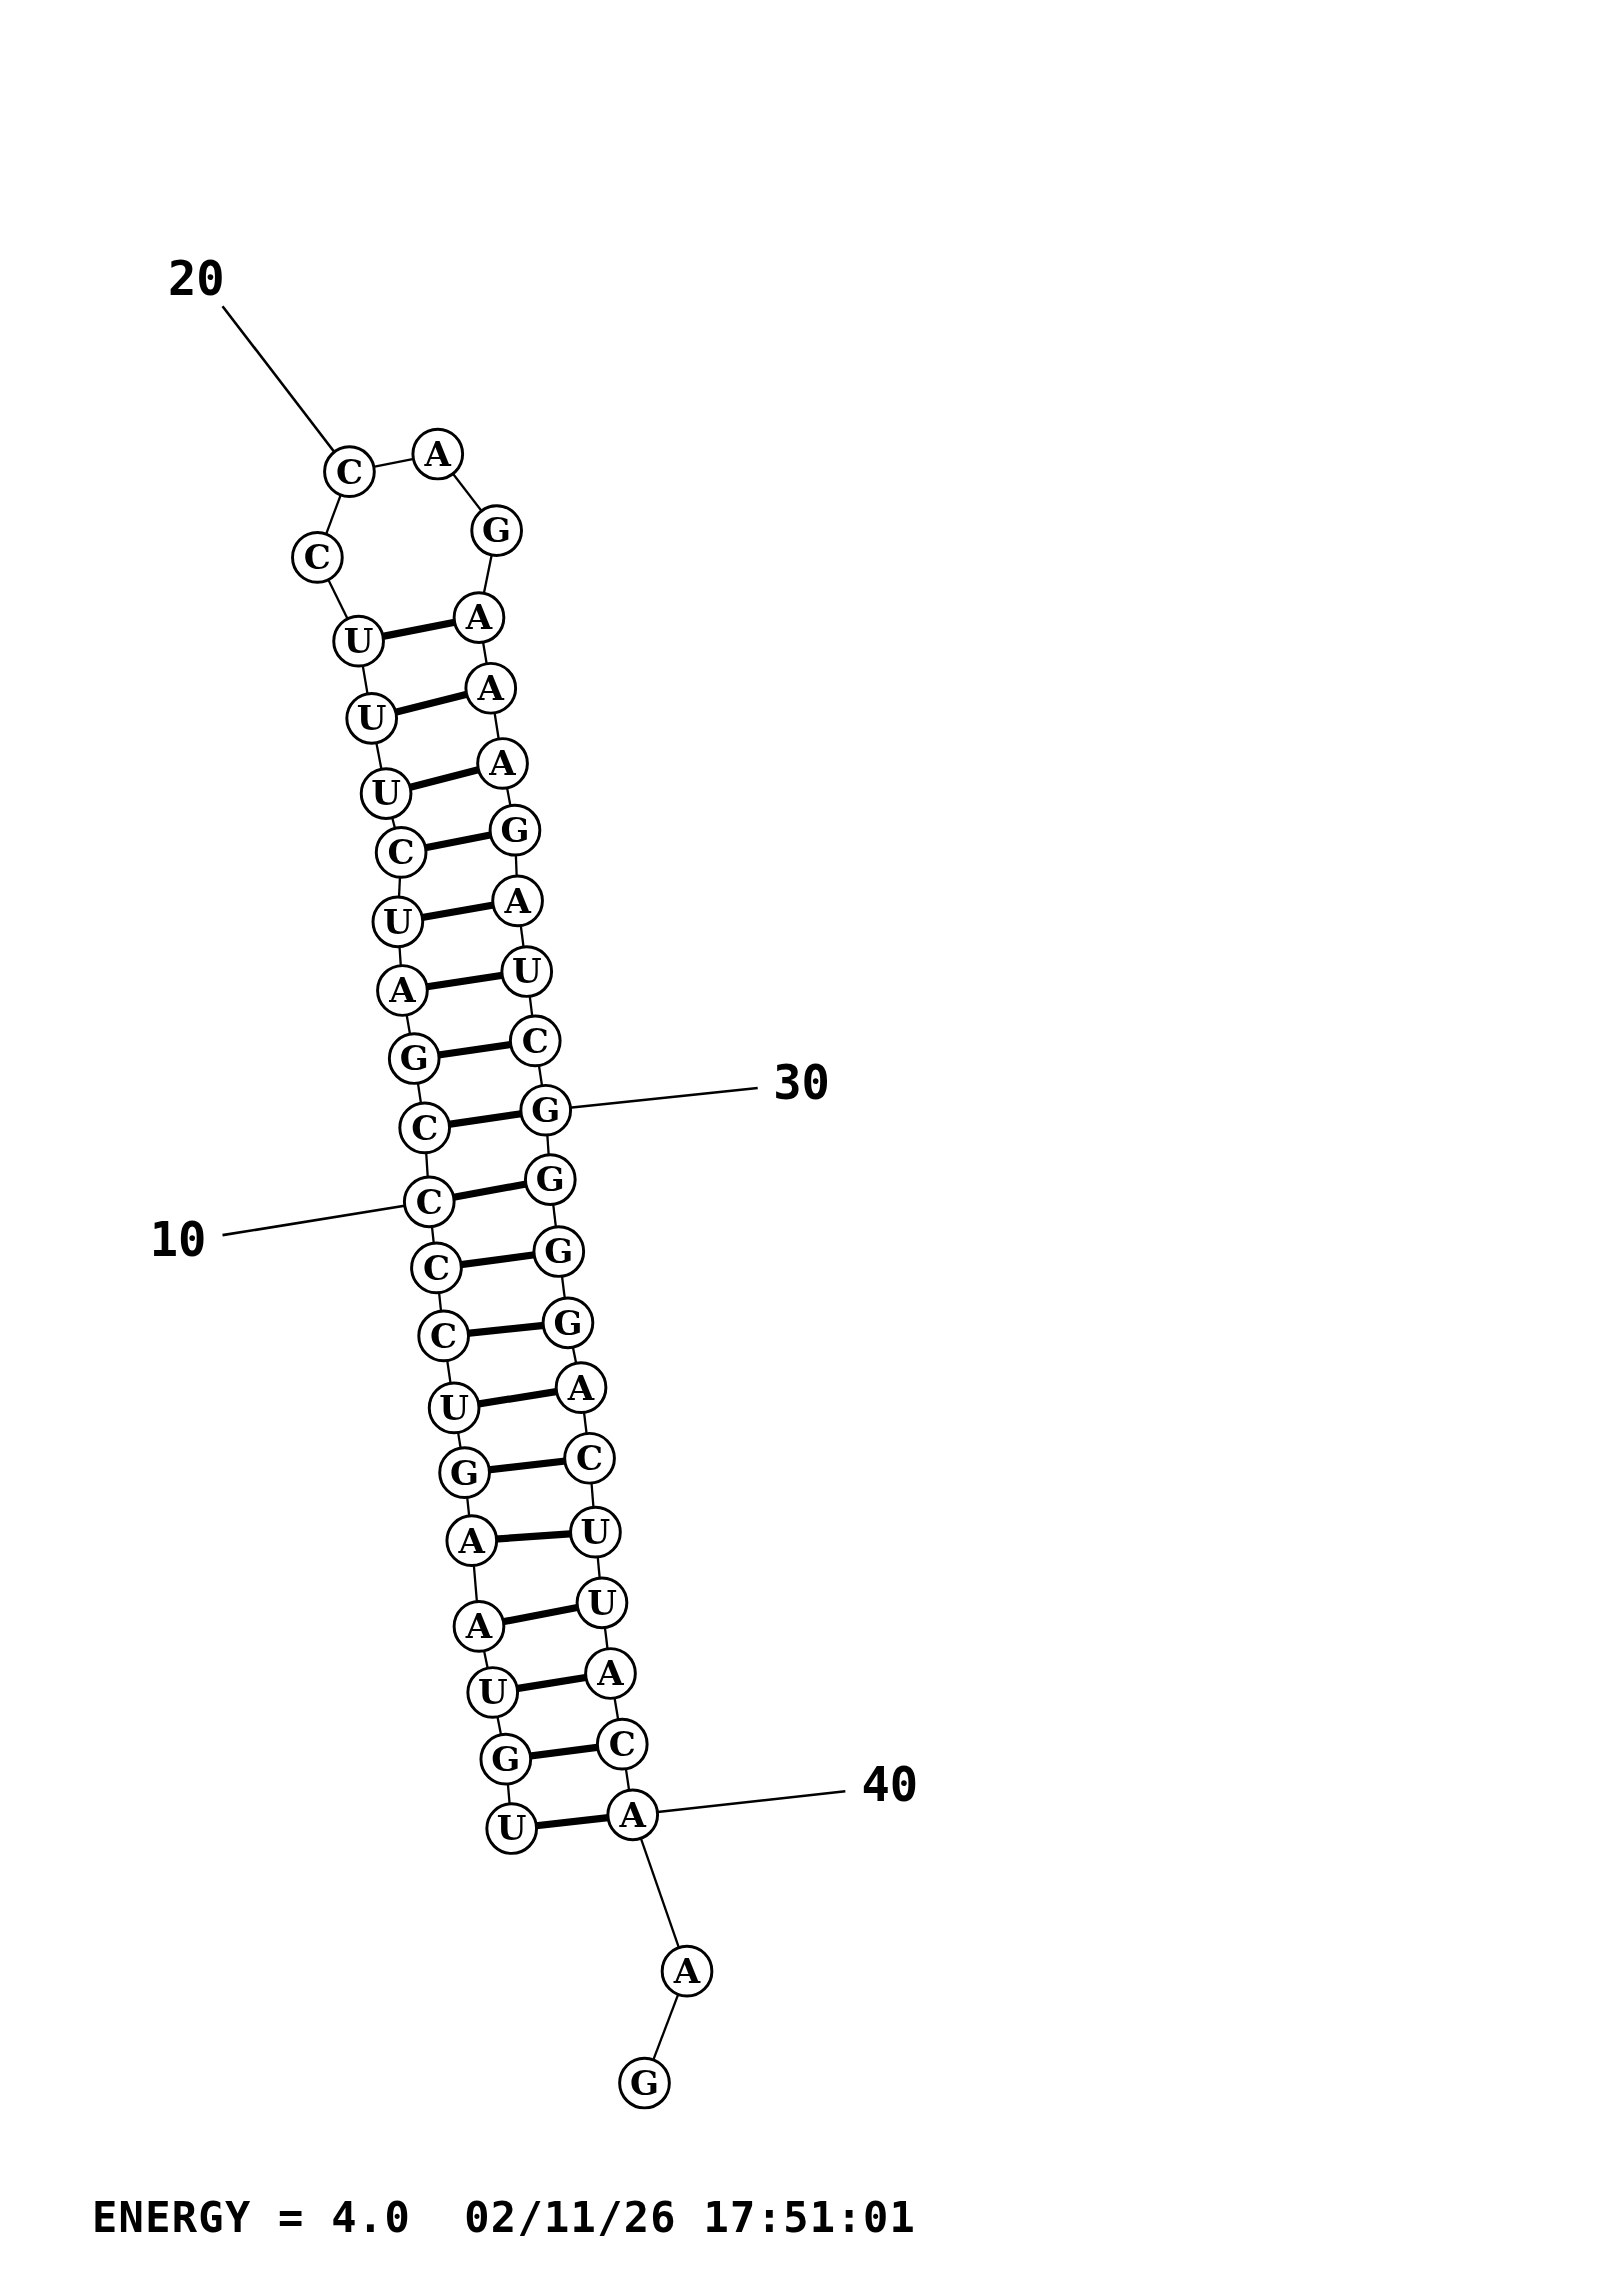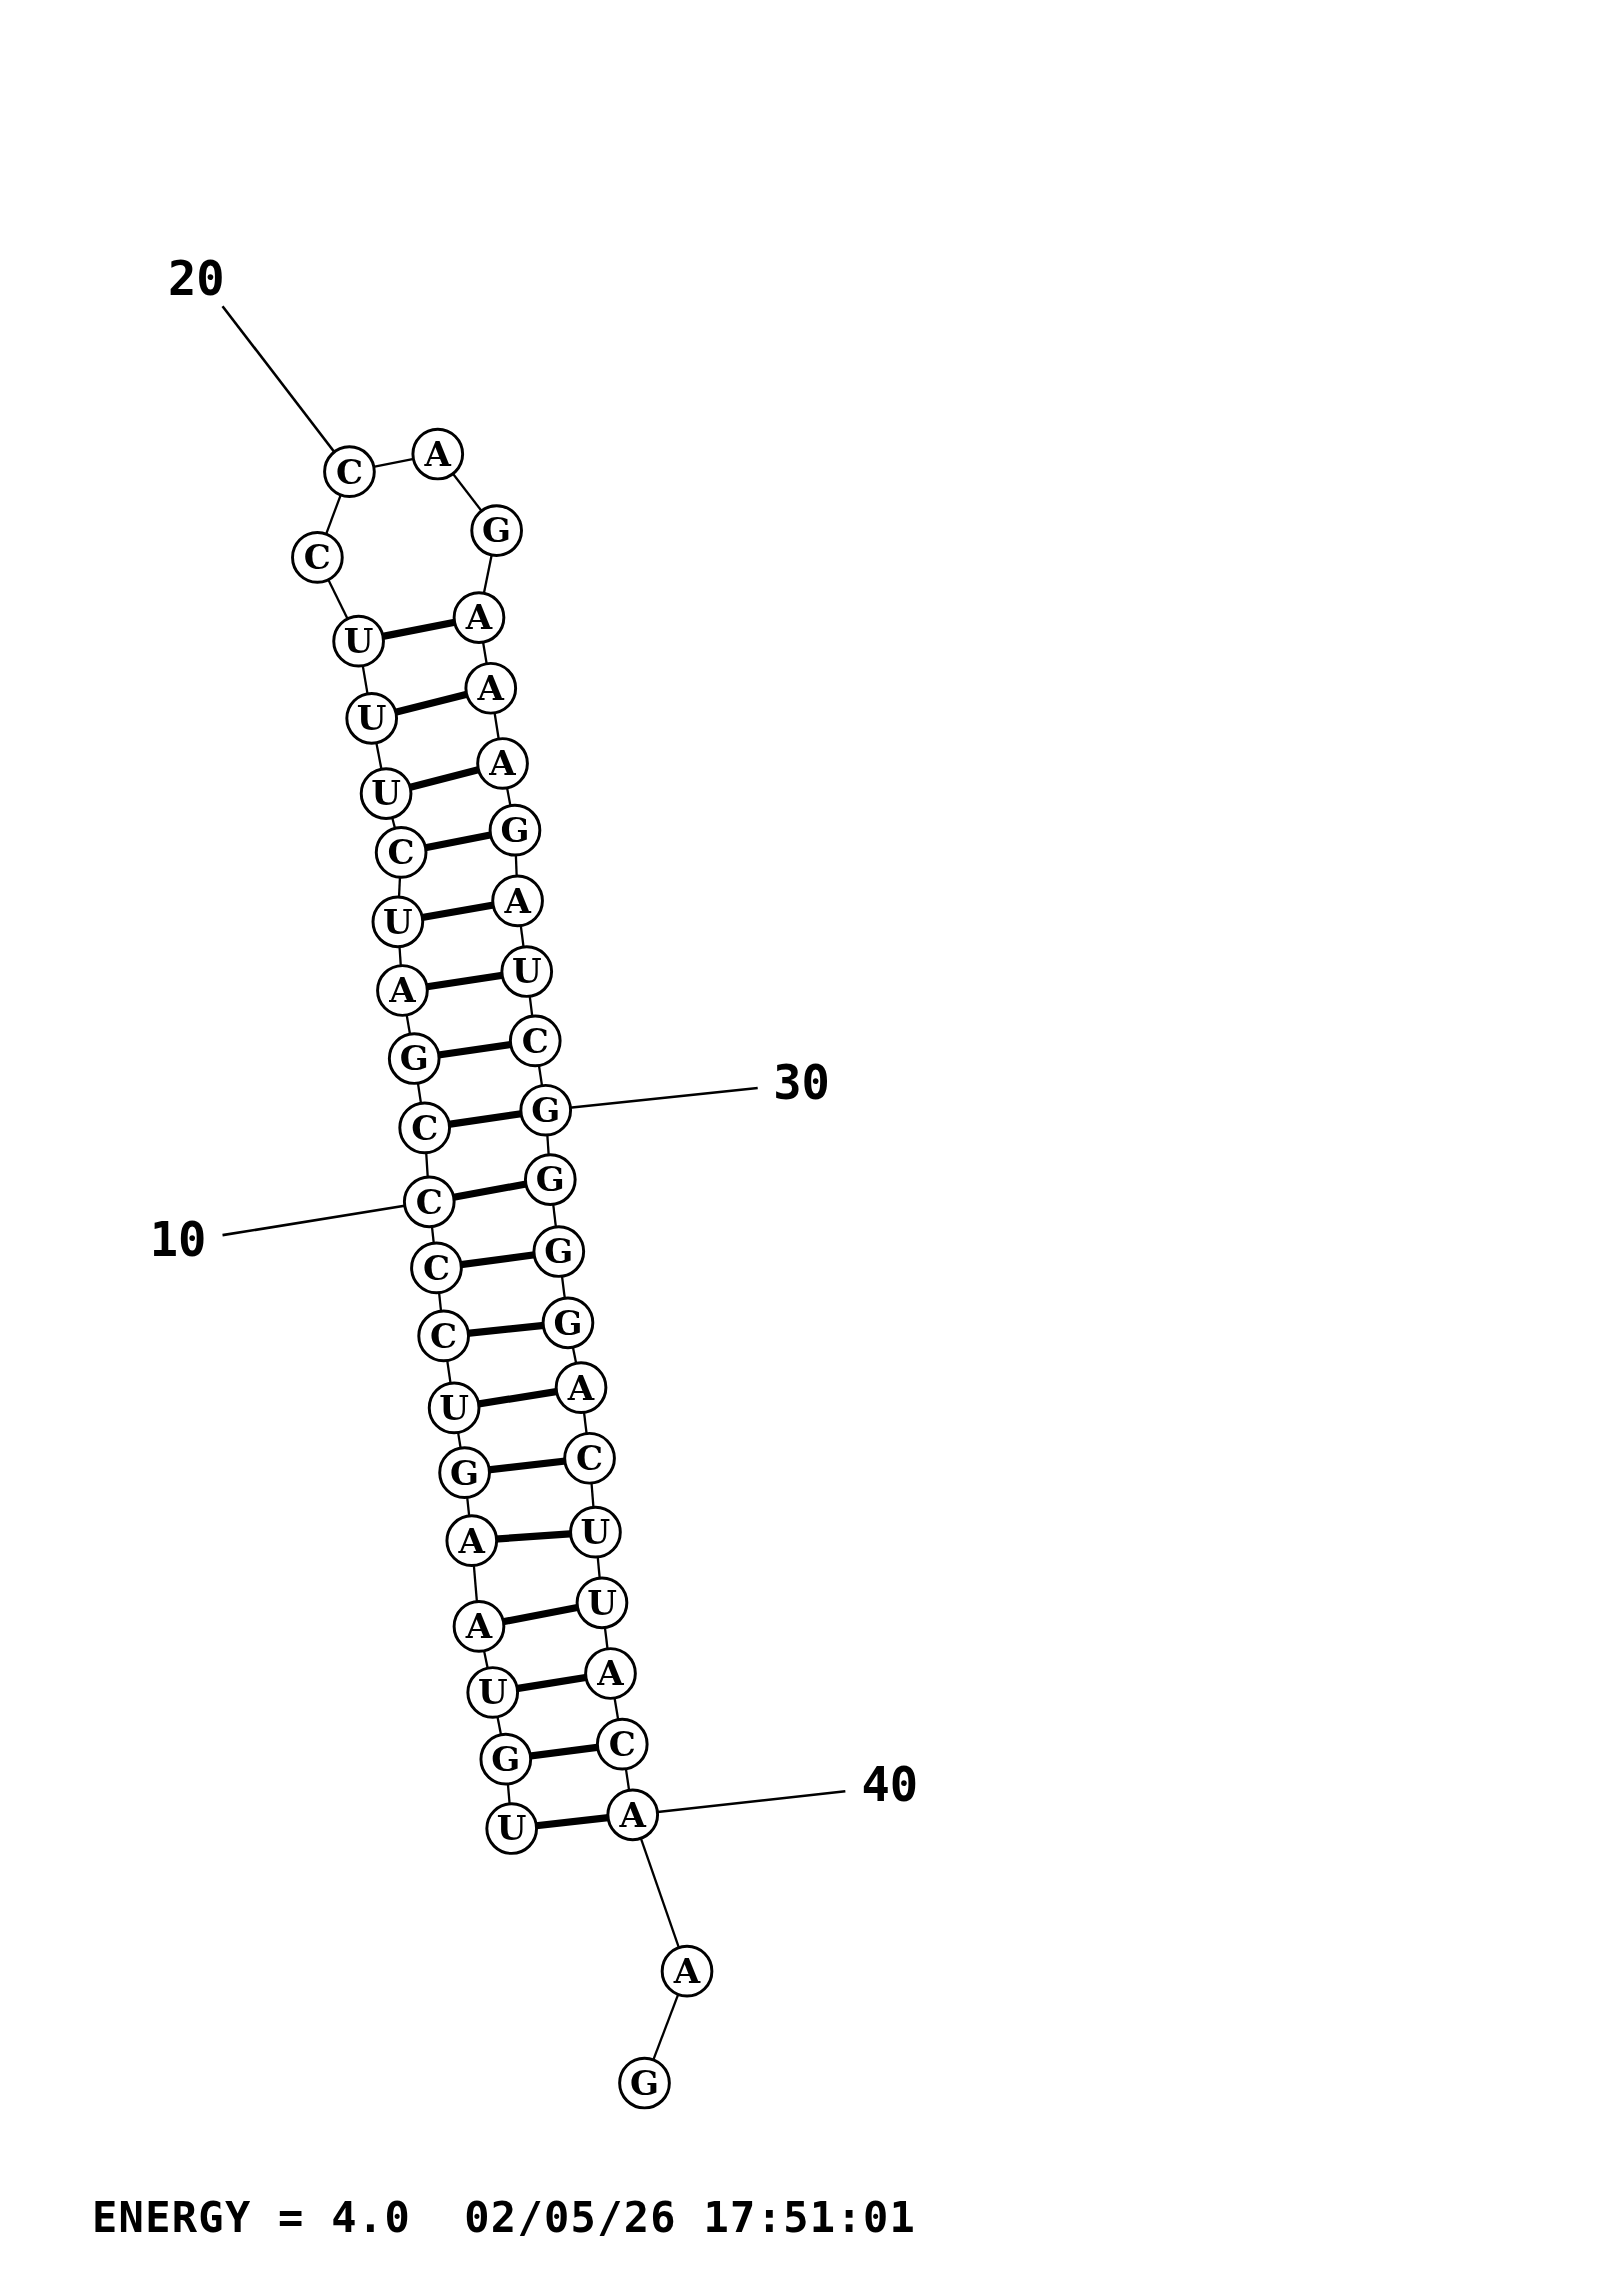--- a/index.html
+++ b/index.html
@@ -167,15 +167,15 @@
       <text x="967" y="2774" dy="0.35em" class="ntText">A</text>
       <circle cx="1050" cy="3013" r="38" class="nt"></circle>
       <text x="1050" y="3013" dy="0.35em" class="ntText">A</text>
       <circle cx="985" cy="3184" r="38" class="nt"></circle>
       <text x="985" y="3184" dy="0.35em" class="ntText">G</text>
       <text x="300" y="425" dy="0.35em" class="numLabel">20</text>
       <text x="272" y="1895" dy="0.35em" class="numLabel">10</text>
       <text x="1225" y="1655" dy="0.35em" class="numLabel">30</text>
       <text x="1360" y="2728" dy="0.35em" class="numLabel">40</text>
     </svg>
-  <div class="footer">ENERGY = 4.0  02/05/26 17:51:01</div>
+  <div class="footer">ENERGY = 4.0  02/11/26 17:51:01</div>
 </div>
 
 
 </body></html>

